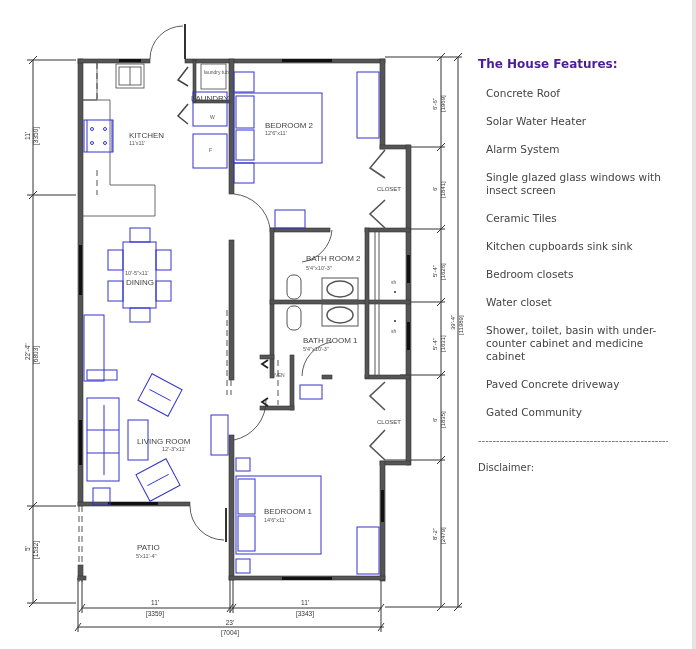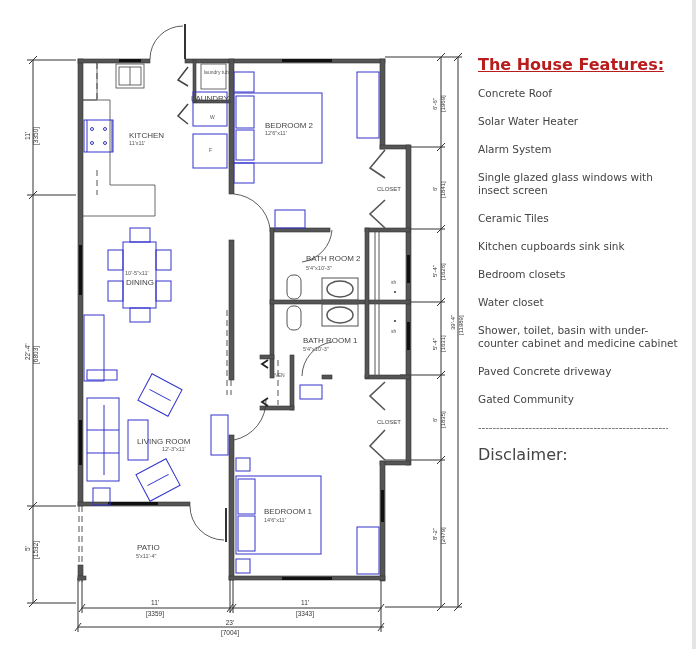--- a/index.html
+++ b/index.html
@@ -3,25 +3,25 @@
 <meta charset="utf-8">
 <style>
   html, body { margin: 0; padding: 0; }
   body { width: 696px; height: 649px; background: #ffffff; position: relative; overflow: hidden;
          font-family: "DejaVu Sans", sans-serif; }
   #plan { position: absolute; left: 0; top: 0; }
   .lbl { font-family: "Liberation Sans", sans-serif; fill: #444; }
   .sub { font-family: "Liberation Sans", sans-serif; fill: #555; }
   .dim { font-family: "Liberation Sans", sans-serif; fill: #333; }
   .features { position: absolute; left: 478px; top: 58px; width: 205px; color: #444; font-size: 10.5px; line-height: 13px; font-family: "DejaVu Sans", sans-serif; }
-  .features h2 { margin: 0 0 16px 0; font-size: 16px; font-weight: bold; color: #b91c1c; text-decoration: underline; font-family: "DejaVu Sans", sans-serif; }
-  .features ul { list-style: none; margin: 0; padding: 0; }
+  .features h2 { margin: 0 0 16px 0; font-size: 12px; font-weight: bold; color: #4c1d95; font-family: "DejaVu Sans", sans-serif; }
+  .features ul { list-style: none; margin: 8px; padding: 0; }
   .features li { margin: 0 0 15px 0; }
   .divider { color: #666; letter-spacing: 0; margin: 0 0 14px 0; overflow: hidden; white-space: nowrap; width: 190px; font-size: 10px; }
-  .disclaimer { font-size: 16px; line-height: 13px; }
+  .disclaimer { font-size: 10px; line-height: 13px; }
   .side-strip { position: absolute; right: 0; top: 0; width: 4px; height: 649px; background: #e5e5e5; }
 </style>
 </head>
 <body>
 
 <svg id="plan" width="480" height="649" viewBox="0 0 480 649" xmlns="http://www.w3.org/2000/svg">
 
   <g stroke="#333" stroke-width="1" fill="none">
     <line x1="33" y1="60" x2="33" y2="603"></line>
     <line x1="27" y1="60" x2="76" y2="60"></line>

